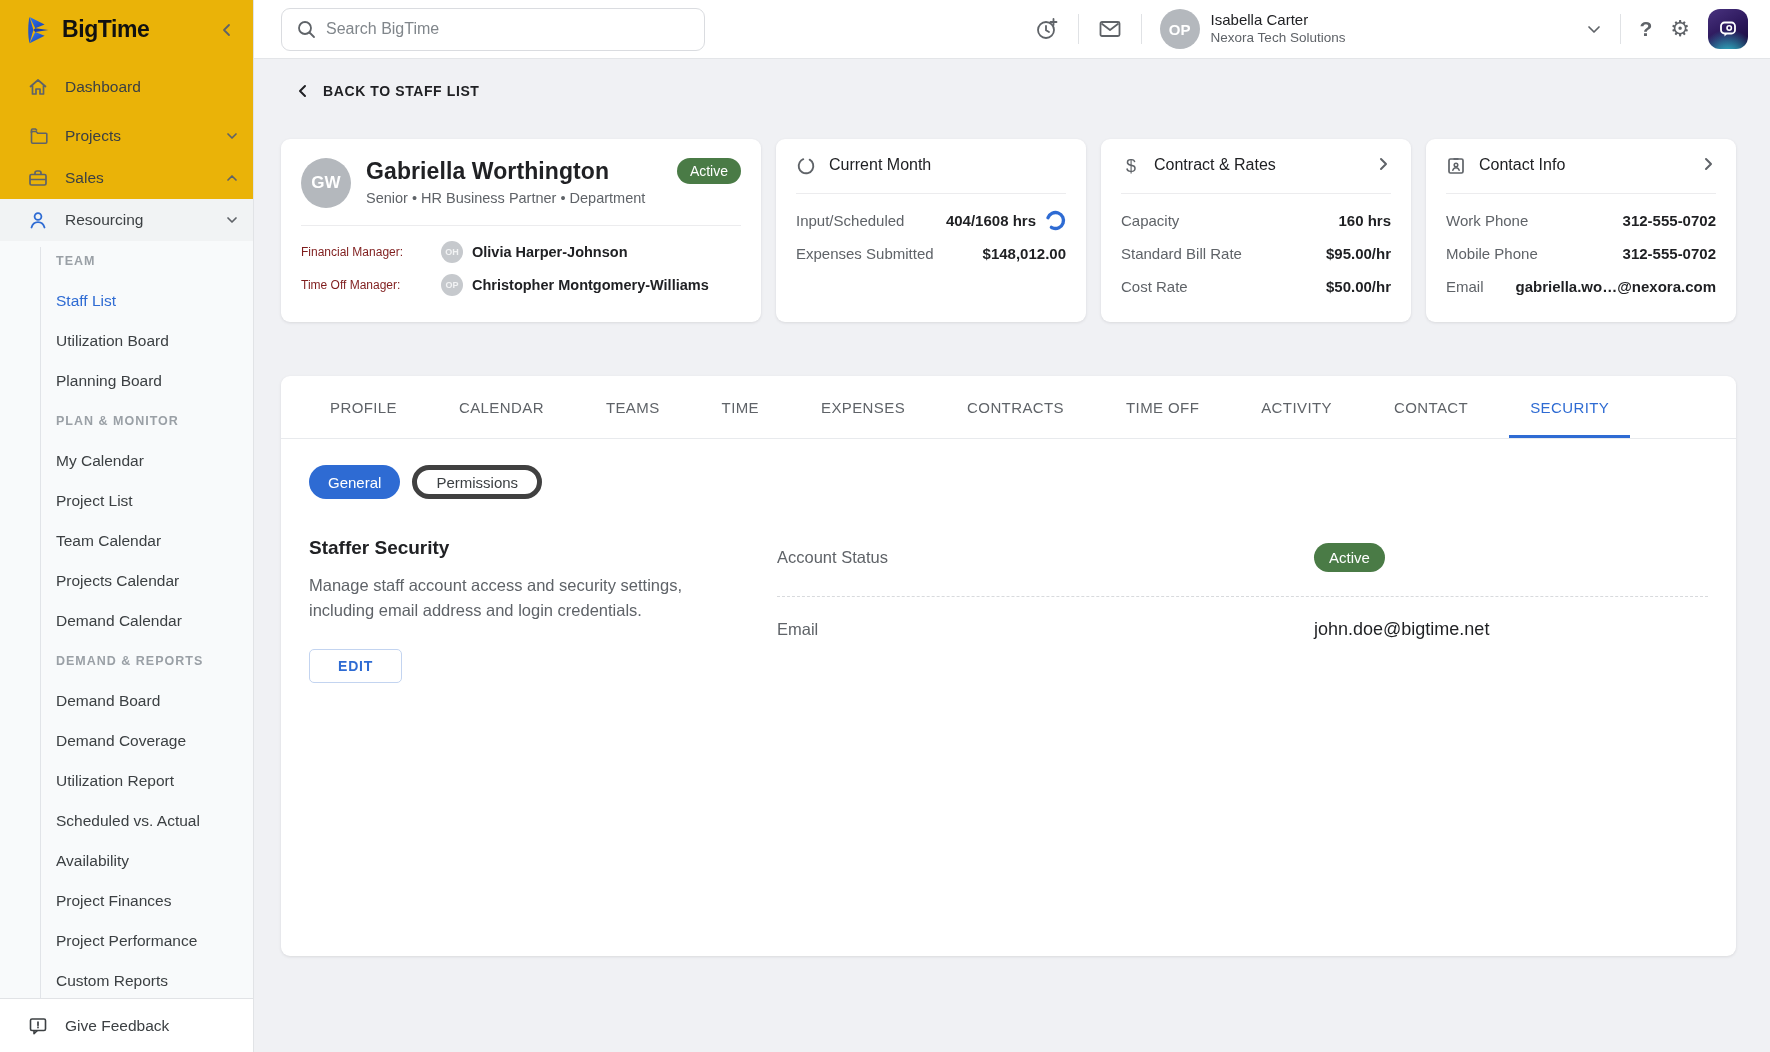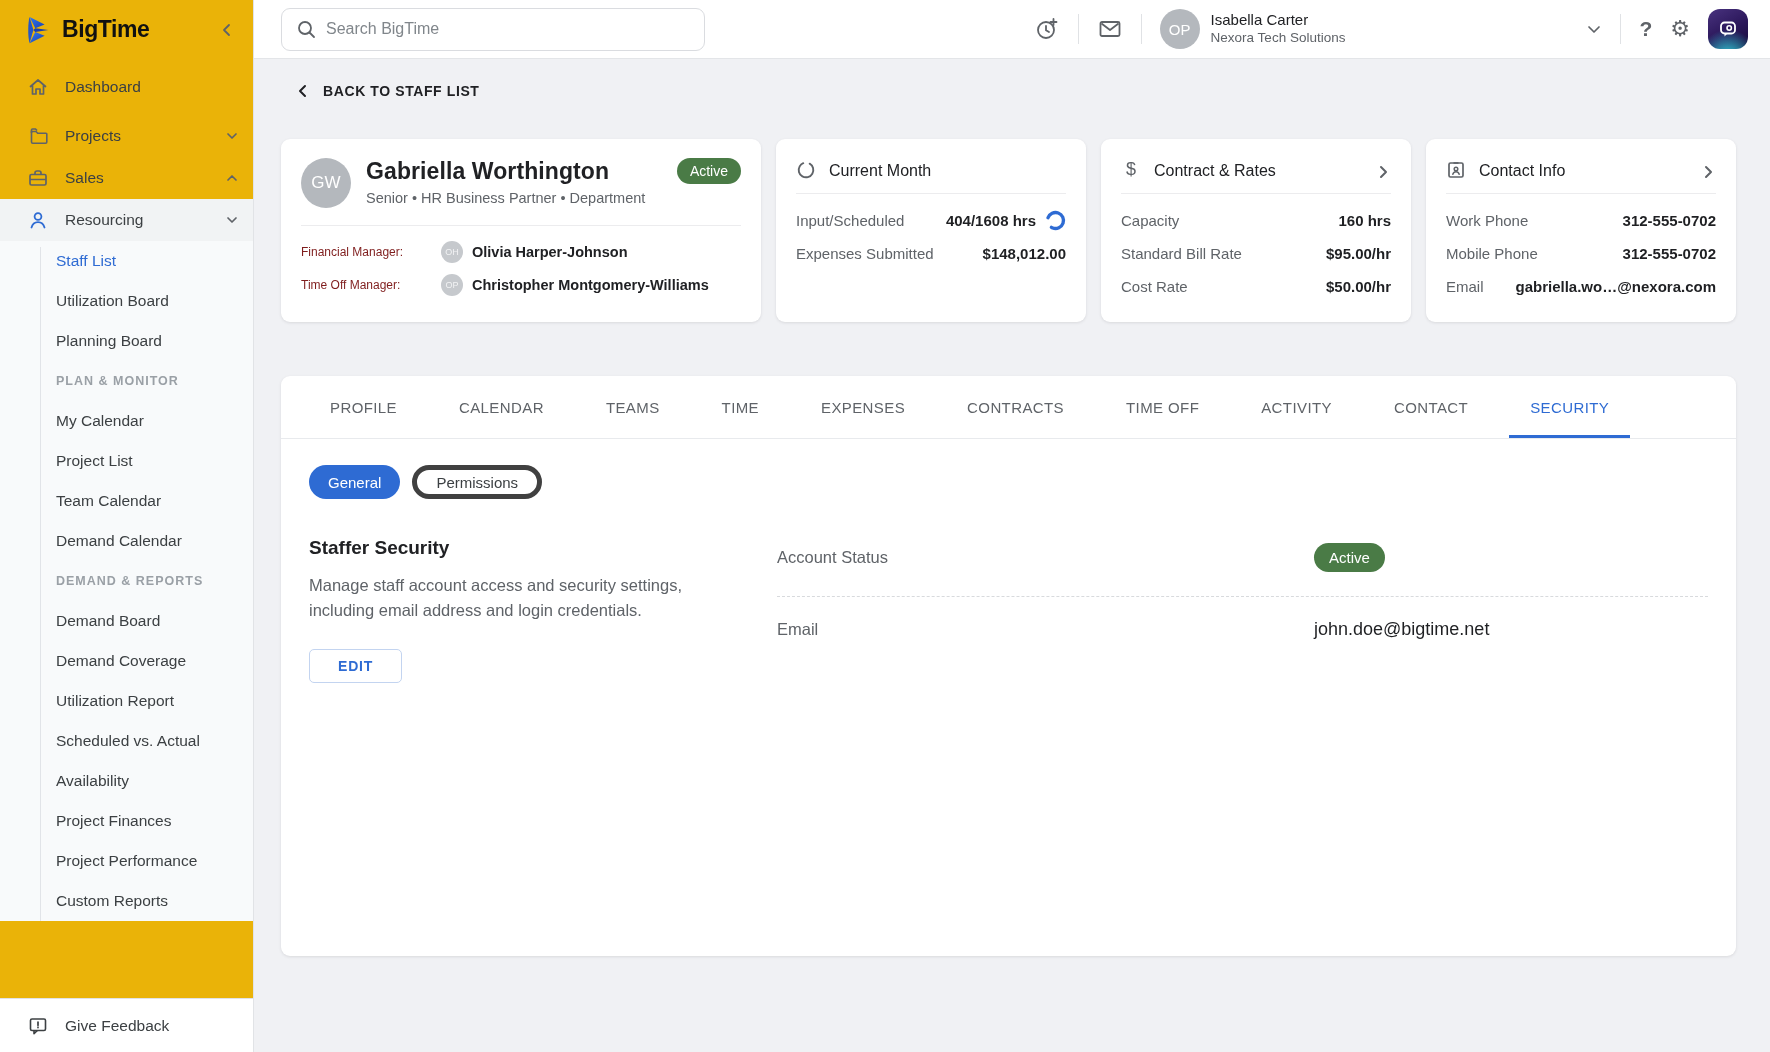--- a/index.html
+++ b/index.html
@@ -44,21 +44,21 @@
   .search-box { width:424px; height:43px; border:1px solid #dadce0; border-radius:9px;
                 display:flex; align-items:center; padding:0 14px; background:#fff; }
   .search-box input { border:none; outline:none; flex:1; font-size:16px; margin-left:10px;
                       font-family:inherit; color:#202124; background:transparent; }
   .search-box input::placeholder { color:#80868b; }
   .topbar-right { margin-left:auto; display:flex; align-items:center; gap:18px; }
   .tb-icon { color:#5f6368; display:flex; align-items:center; cursor:pointer; }
   .tb-divider { width:1px; height:30px; background:#e0e2e5; }
   .user-chip { display:flex; align-items:center; gap:11px; cursor:pointer; }
   .avatar { border-radius:50%; background:#b4b8bd; color:#fff; display:flex;
-            align-items:center; justify-content:center; font-weight:400; }
+            align-items:center; justify-content:center; font-weight:700; }
   .avatar.lg { width:40px; height:40px; font-size:15px; }
   .user-meta { line-height:1.25; }
   .user-name { font-size:15px; color:#202124; }
   .user-org { font-size:13.5px; color:#5f6368; }
   .user-caret { margin-left:230px; display:flex; color:#5f6368; }
   .help-glyph { font-size:21px; font-weight:600; color:#5f6368; cursor:pointer; }
   .gear-glyph { font-size:22px; color:#5f6368; cursor:pointer; line-height:1; }
   .assist-btn { width:40px; height:40px; border-radius:12px; border:none; cursor:pointer;
       background: radial-gradient(circle at 50% 125%, #35dfe8 0%, rgba(53,223,232,0) 55%),
                   linear-gradient(150deg,#49337f 0%,#2a1659 55%,#150a38 100%);
@@ -84,21 +84,21 @@
                  padding:5px 13px; white-space:nowrap; }
   .sc-top .badge-green { margin-left:auto; }
   .sc-divider { height:1px; background:#ececee; margin:17px 0 13px; }
   .mgr-row { display:flex; align-items:center; height:26px; margin-bottom:7px; }
   .mgr-label { width:140px; color:#7f1d1d; font-size:12px; flex:none; }
   .avatar.sm { width:22px; height:22px; font-size:9px; color:#f2f3f4; background:#c6c9cd; margin-right:9px; }
   .mgr-name { font-size:14.5px; font-weight:600; color:#202124; }
 
   
   .info-card { flex:1; padding:17px 20px; position:relative; }
-  .ic-title-row { display:flex; align-items:flex-end; gap:13px; height:24px; }
+  .ic-title-row { display:flex; align-items:flex-start; gap:13px; height:24px; }
   .ic-title { font-size:16px; font-weight:500; color:#202124; }
   .ic-caret { margin-left:auto; display:flex; color:#5f6368; cursor:pointer; }
   .dollar-glyph { font-size:18px; color:#5f6368; width:20px; text-align:center; }
   .ic-divider { height:1px; background:#ececee; margin:13px 0 14px; }
   .ic-row { display:flex; align-items:center; height:24px; margin-bottom:9px; }
   .ic-label { color:#5f6368; font-size:15px; }
   .ic-value { margin-left:auto; font-weight:700; font-size:15px; color:#1f2023;
               display:flex; align-items:center; gap:9px; }
 
   
@@ -211,27 +211,29 @@
         <span>Resourcing</span>
         <span class="chev">
           <svg width="14" height="14" viewBox="0 0 14 14">
               <polyline points="3,5 7,9 11,5" fill="none" stroke="#5f6368" stroke-width="1.7" stroke-linecap="round" stroke-linejoin="round"></polyline>
             </svg>
         </span>
       </div>
 
       <div class="submenu">
         <div class="rail"></div>
+        <div class="sub-section">TEAM</div>
         <div class="sub-item active">Staff List</div>
         <div class="sub-item">Utilization Board</div>
         <div class="sub-item">Planning Board</div>
         <div class="sub-section">PLAN &amp; MONITOR</div>
         <div class="sub-item">My Calendar</div>
         <div class="sub-item">Project List</div>
         <div class="sub-item">Team Calendar</div>
+        <div class="sub-item">Projects Calendar</div>
         <div class="sub-item">Demand Calendar</div>
         <div class="sub-section">DEMAND &amp; REPORTS</div>
         <div class="sub-item">Demand Board</div>
         <div class="sub-item">Demand Coverage</div>
         <div class="sub-item">Utilization Report</div>
         <div class="sub-item">Scheduled vs. Actual</div>
         <div class="sub-item">Availability</div>
         <div class="sub-item">Project Finances</div>
         <div class="sub-item">Project Performance</div>
         <div class="sub-item">Custom Reports</div>

